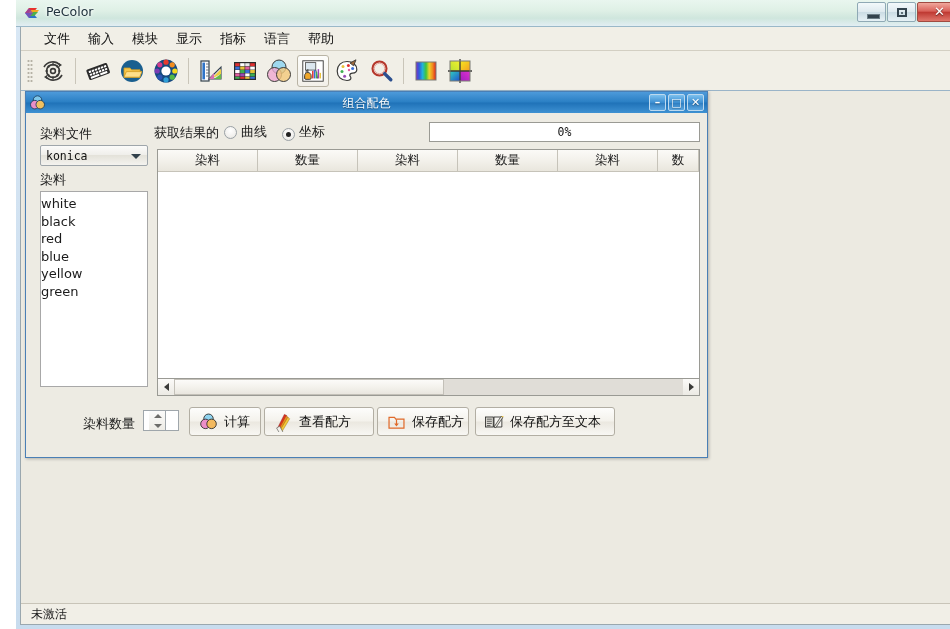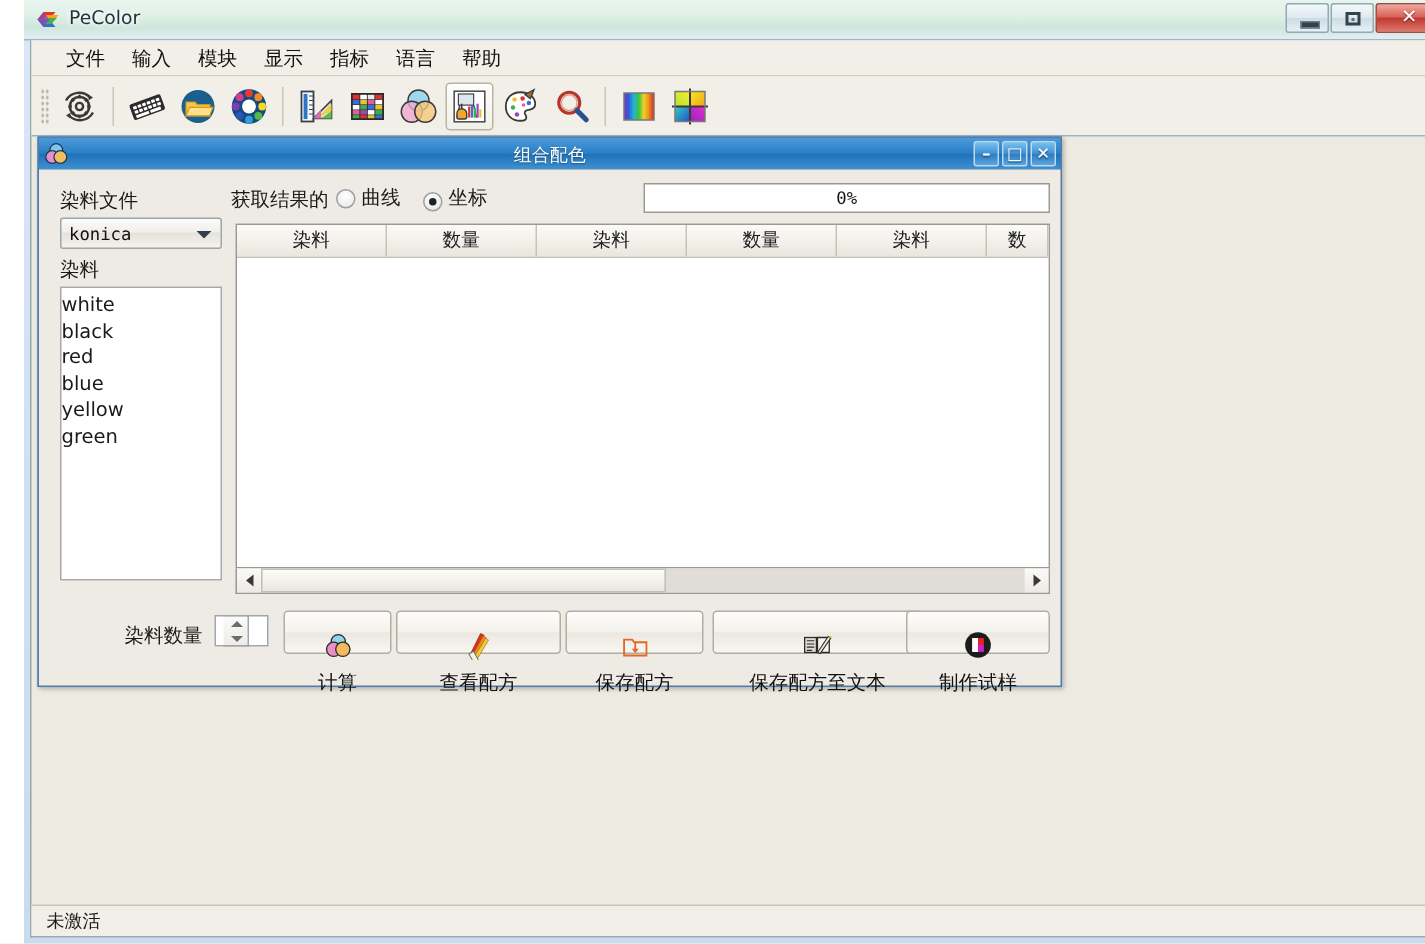--- a/index.html
+++ b/index.html
@@ -145,21 +145,21 @@
     border: 1px solid #b9b4a5;
     background: linear-gradient(to bottom,#fdfdfb,#f2f0e9);
     border-radius: 3px;
   }
 
   
   #dialog {
     position: absolute;
     left: 4px; top: 64px;
     width: 683px; height: 367px;
-    background: #737373;
+    background: #000000;
     border: 1px solid #4a7fb5;
     box-sizing: border-box;
     box-shadow: 1px 1px 3px rgba(0,0,0,.25);
   }
   #dlg-titlebar {
     position: absolute; left: 0; top: 0;
     width: 100%; height: 21px;
     background: linear-gradient(to bottom,#4d9ada 0%, #2a7fc4 48%, #1f72b8 52%, #3e91d2 100%);
     box-sizing: border-box;
   }
@@ -357,25 +357,24 @@
     content:""; position:absolute; left:5px; top:3px;
     width:0;height:0;border-left:4px solid transparent;border-right:4px solid transparent;border-top:4px solid #6d6d6a;
   }
 
   .actbtn {
     position: absolute; top: 6px; height: 29px;
     border: 1px solid #b2aea3;
     border-radius: 3px;
     background: linear-gradient(to bottom,#fdfdfc 0%, #f4f2ec 48%, #ebe8e0 52%, #f8f7f3 100%);
     display: flex; align-items: center;
-    padding: 12px 8px; box-sizing: border-box;
+    padding: 4px 8px; box-sizing: border-box;
     cursor: default;
     font-size: 13px; color: #111;
     gap: 6px;
-    flex-direction: column;
   }
   .actbtn .bico { width: 20px; height: 20px; flex: 0 0 20px; display:flex;align-items:center;justify-content:center;}
   .actbtn .btxt { white-space: nowrap; }
 
   
   #statusbar {
     position: absolute; left: 0; bottom: 0;
     width: 100%; height: 21px;
     background: #f1efe7;
     border-top: 1px solid #c8c4b8;
@@ -774,32 +773,20 @@
                     <path d="M4 10h7M4 13h7M4 16h7M4 19h5"></path>
                   </g>
                 <path d="M14 7h11v14H14z" fill="#f6f5f1" stroke="#2a2a28" stroke-width="1.2"></path>
                 <path d="M14 21 L24 6 l2.4 1.6 L16.5 22z" fill="#e8e6de" stroke="#2a2a28" stroke-width="1"></path>
                 <path d="M24 6l2.4 1.6 1.2-2z" fill="#e8c23a"></path>
               </svg>
             </span>
             <span class="btxt">保存配方至文本</span>
           </div>
 
-          <div class="actbtn" style="left:578px;width:96px;">
-            <span class="bico">
-              <svg width="20" height="20" viewBox="0 0 28 28">
-                <circle cx="14" cy="14" r="12" fill="#1c1c1c"></circle>
-                <rect x="8" y="7" width="6" height="14" fill="#ffffff"></rect>
-                <rect x="14" y="7" width="6" height="7" fill="#e8202a"></rect>
-                <rect x="14" y="14" width="6" height="7" fill="#d020c0"></rect>
-                <rect x="8" y="7" width="12" height="14" fill="none" stroke="#1c1c1c" stroke-width="1"></rect>
-              </svg>
-            </span>
-            <span class="btxt">制作试样</span>
-          </div>
 
         </div>
       </div>
     </div>
 
     <div id="statusbar">
       <span class="stext">未激活</span>
     </div>
 
   </div>

